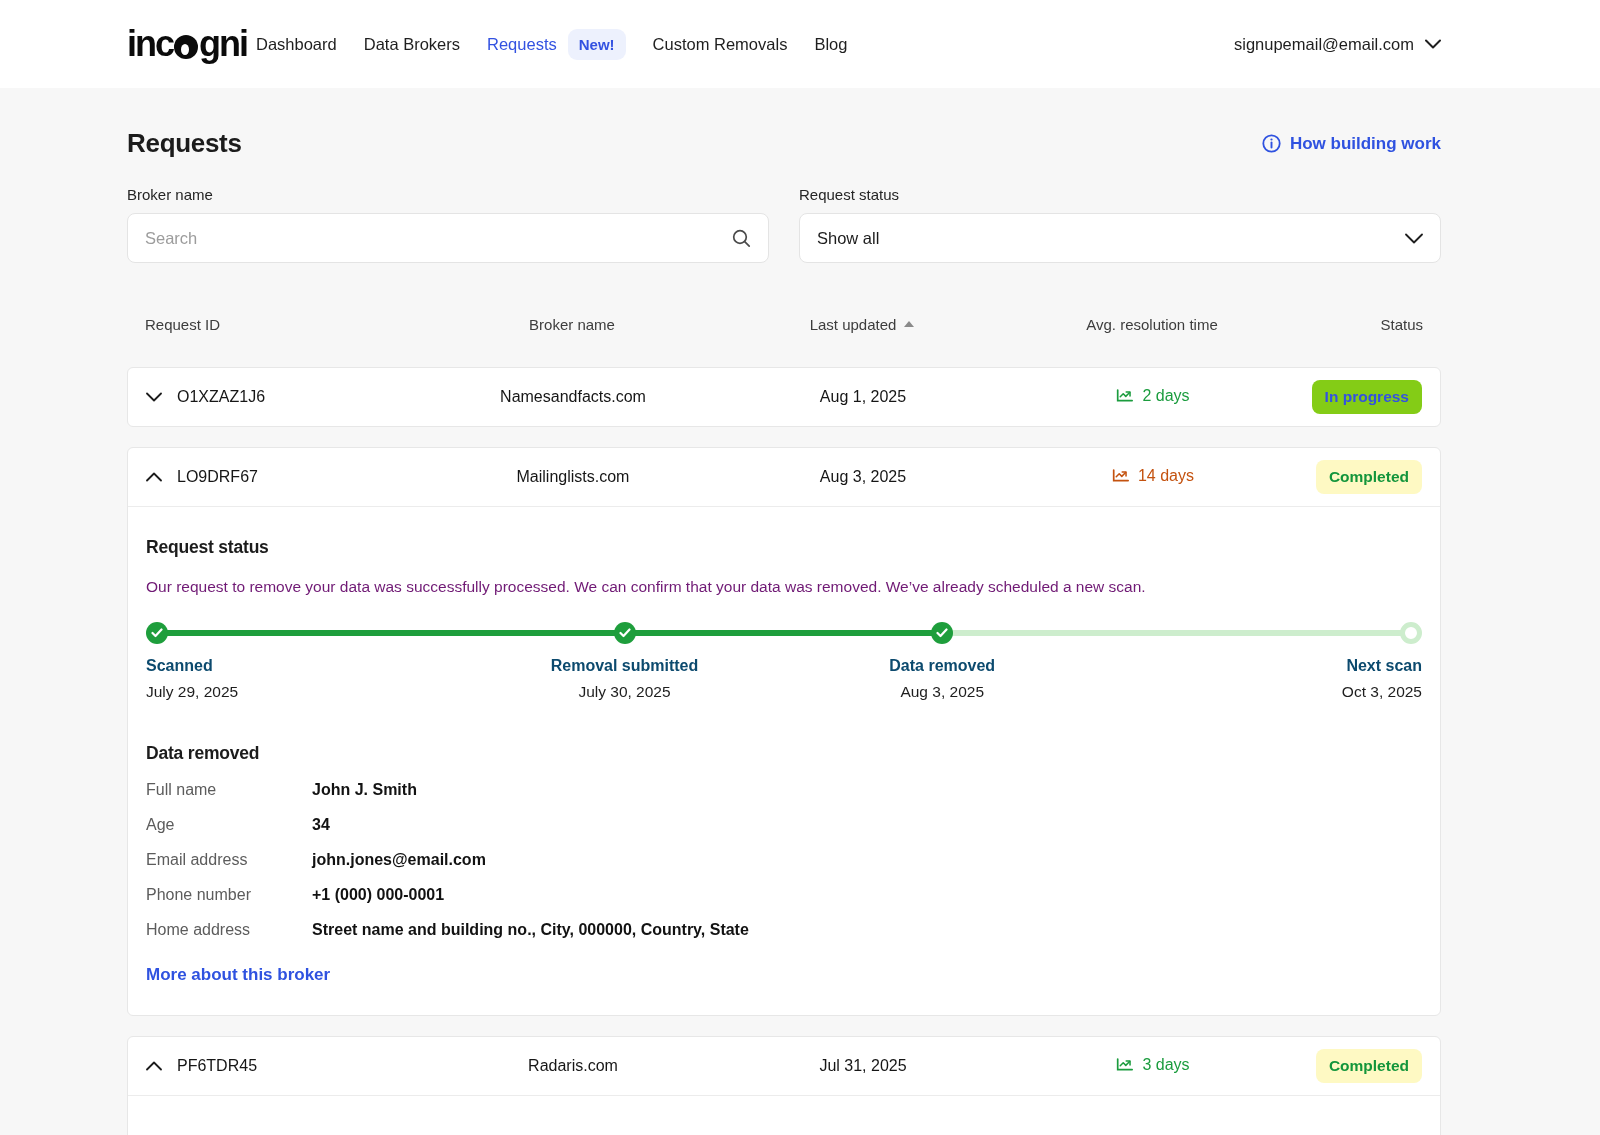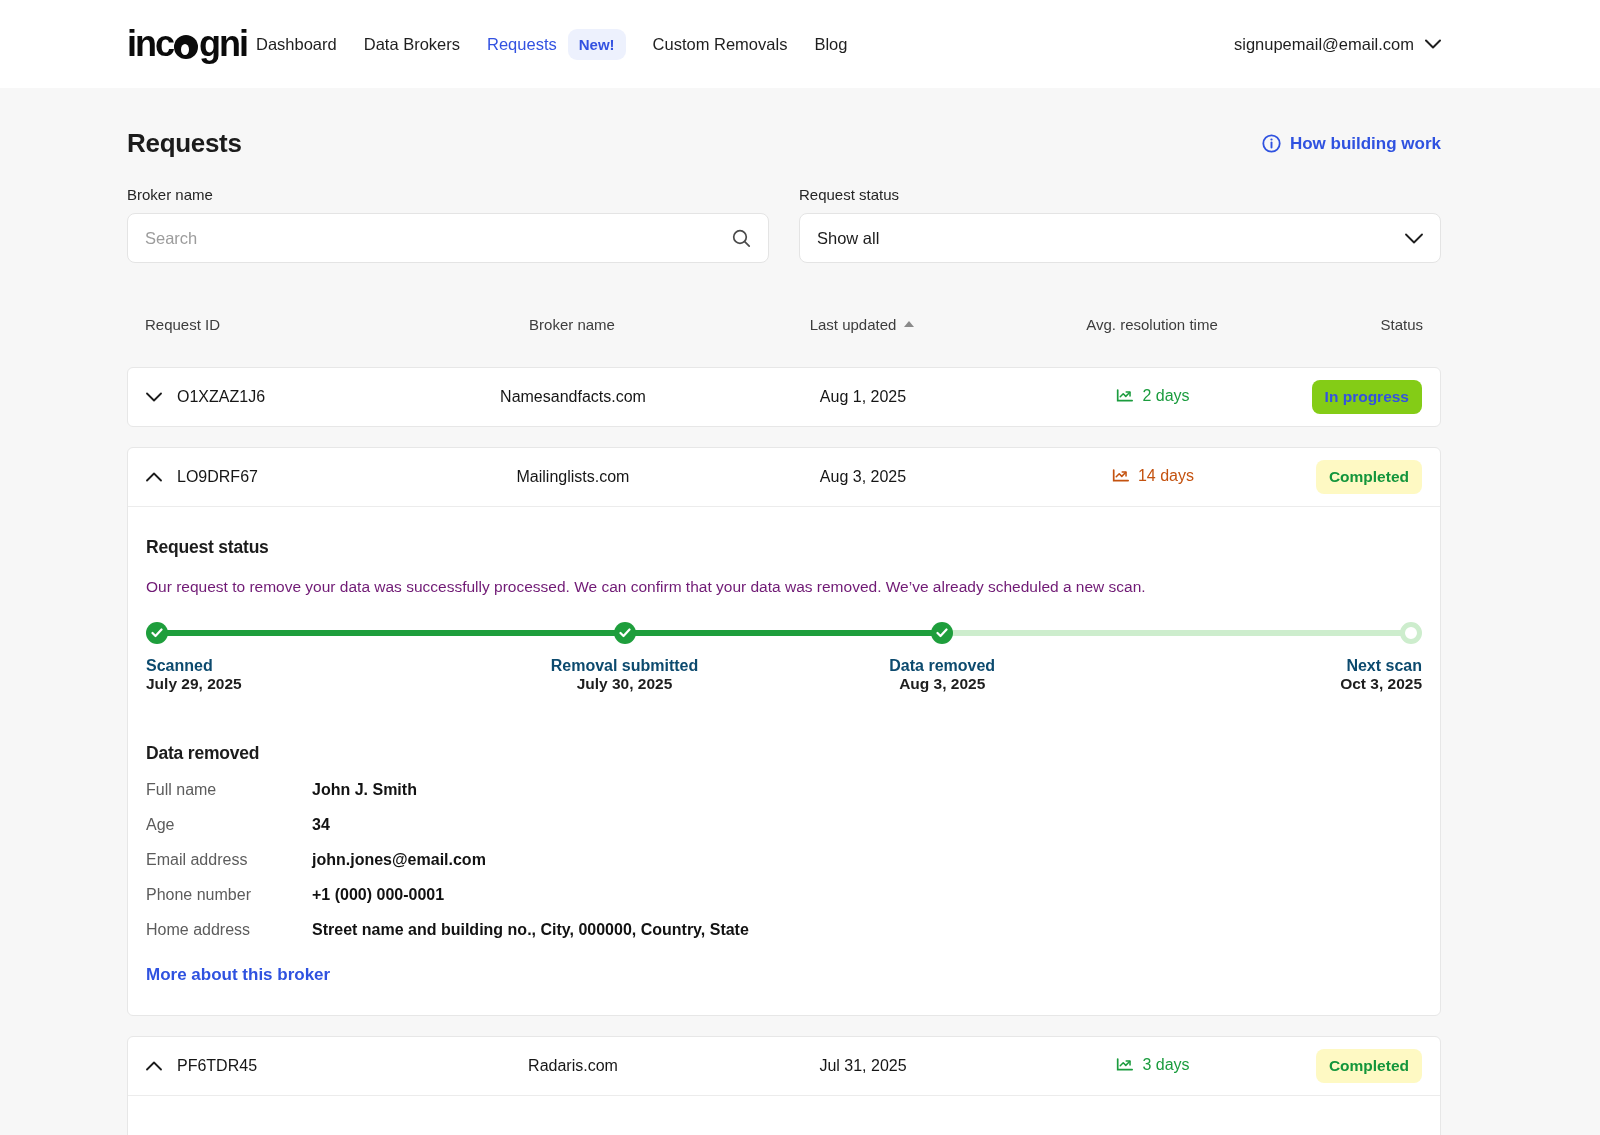--- a/index.html
+++ b/index.html
@@ -92,21 +92,21 @@
   .tl-node.done { background: #1e9e3c; display: flex; align-items: center; justify-content: center; }
   .tl-node.pending { background: #ffffff; border: 5px solid #cdedcd; }
   .tl-node.n1 { left: 0; }
   .tl-node.n2 { left: 37.5%; transform: translateX(-50%); }
   .tl-node.n3 { left: 62.4%; transform: translateX(-50%); }
   .tl-node.n4 { right: 0; }
 
   .tl-labels { position: relative; margin-top: 13px; height: 60px; }
   .tl-label { position: absolute; top: 0; }
   .tl-label .name { font-size: 16px; font-weight: 700; color:#0c4a6e; }
-  .tl-label .date { font-size: 15.5px; margin-top: 0; color:#1e1e1e;font-weight:bold; }
+  .tl-label .date { font-size: 15.5px; margin-top: 8px; color:#1e1e1e; }
   .tl-label.l1 { left: 0; text-align: left; }
   .tl-label.l2 { left: 37.5%; transform: translateX(-50%); text-align: center; }
   .tl-label.l3 { left: 62.4%; transform: translateX(-50%); text-align: center; }
   .tl-label.l4 { right: 0; text-align: right; }
 
   .data-title { margin-top: 26px; font-size: 17.5px; font-weight: 700; letter-spacing: -0.2px; }
   .fields { margin-top: 6px; }
   .field-row { display: flex; margin-top: 17px; font-size: 16px; align-items: baseline; }
   .field-label { width: 166px; color: #5c5c5c; flex-shrink: 0; }
   .field-value { font-weight: 700; color: #121212; }

